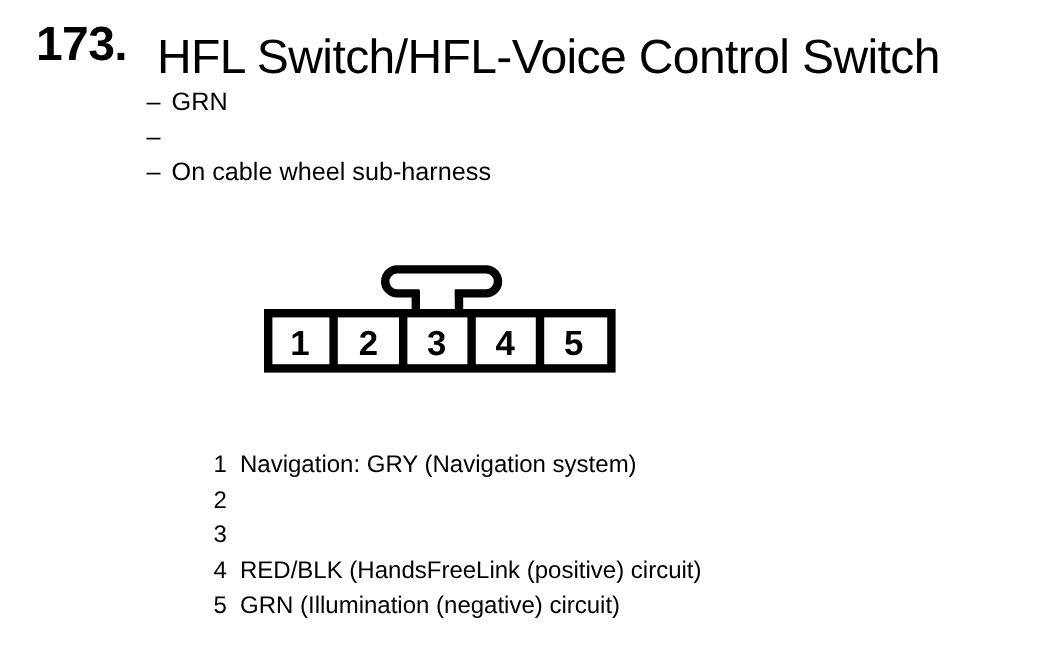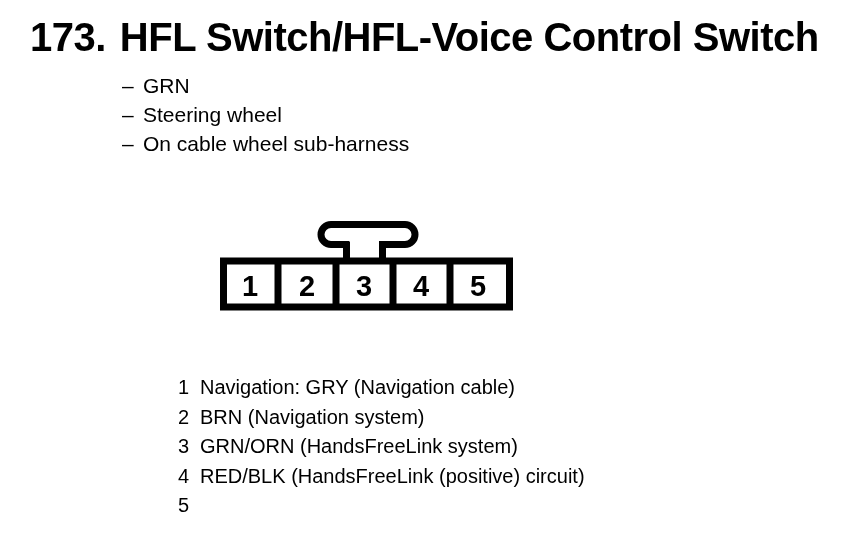--- a/index.html
+++ b/index.html
@@ -24,23 +24,23 @@
     display: flex;
     column-gap: 14px;
     font-weight: bold;
     font-size: 40px;
     line-height: 1;
     letter-spacing: -0.5px;
     white-space: nowrap;
     justify-content: flex-end;
   }
   .fig-header h1 {
-    margin: 0;
+    margin: 11px;
     font-size: inherit;
-    font-weight: bold;
+    font-weight: normal;
     line-height: inherit;
     letter-spacing: inherit;
   }
   
   .notes {
     position: absolute;
     left: 122px;
     top: 71px;
     margin: 0;
     padding: 0;
@@ -100,21 +100,20 @@
     <h1>HFL Switch/HFL-Voice Control Switch</h1>
   </header>
 
   <ul class="notes">
     <li class="note">
       <span class="dash">–</span>
       <span>GRN</span>
     </li>
     <li class="note">
       <span class="dash">–</span>
-      <span>Steering wheel</span>
     </li>
     <li class="note">
       <span class="dash">–</span>
       <span>On cable wheel sub-harness</span>
     </li>
   </ul>
 
   <svg class="connector-svg" viewBox="215 216 302 100" xmlns="http://www.w3.org/2000/svg" aria-hidden="true">
 
     <rect x="321" y="224.5" width="94" height="20" rx="10" fill="#ffffff" stroke="#000000" stroke-width="7"></rect>
@@ -133,32 +132,31 @@
     <text x="250" y="296" text-anchor="middle">1</text>
     <text x="307" y="296" text-anchor="middle">2</text>
     <text x="364" y="296" text-anchor="middle">3</text>
     <text x="421" y="296" text-anchor="middle">4</text>
     <text x="478" y="296" text-anchor="middle">5</text>
   </svg>
 
   <div class="pins">
     <div class="pin-row">
       <span class="pin-num">1</span>
-      <span class="pin-desc">Navigation: GRY (Navigation cable)</span>
+      <span class="pin-desc">Navigation: GRY (Navigation system)</span>
     </div>
     <div class="pin-row">
       <span class="pin-num">2</span>
-      <span class="pin-desc">BRN (Navigation system)</span>
     </div>
     <div class="pin-row">
       <span class="pin-num">3</span>
-      <span class="pin-desc">GRN/ORN (HandsFreeLink system)</span>
     </div>
     <div class="pin-row">
       <span class="pin-num">4</span>
       <span class="pin-desc">RED/BLK (HandsFreeLink (positive) circuit)</span>
     </div>
     <div class="pin-row">
       <span class="pin-num">5</span>
+      <span class="pin-desc">GRN (Illumination (negative) circuit)</span>
     </div>
   </div>
 
 </div>
 
 </body></html>

